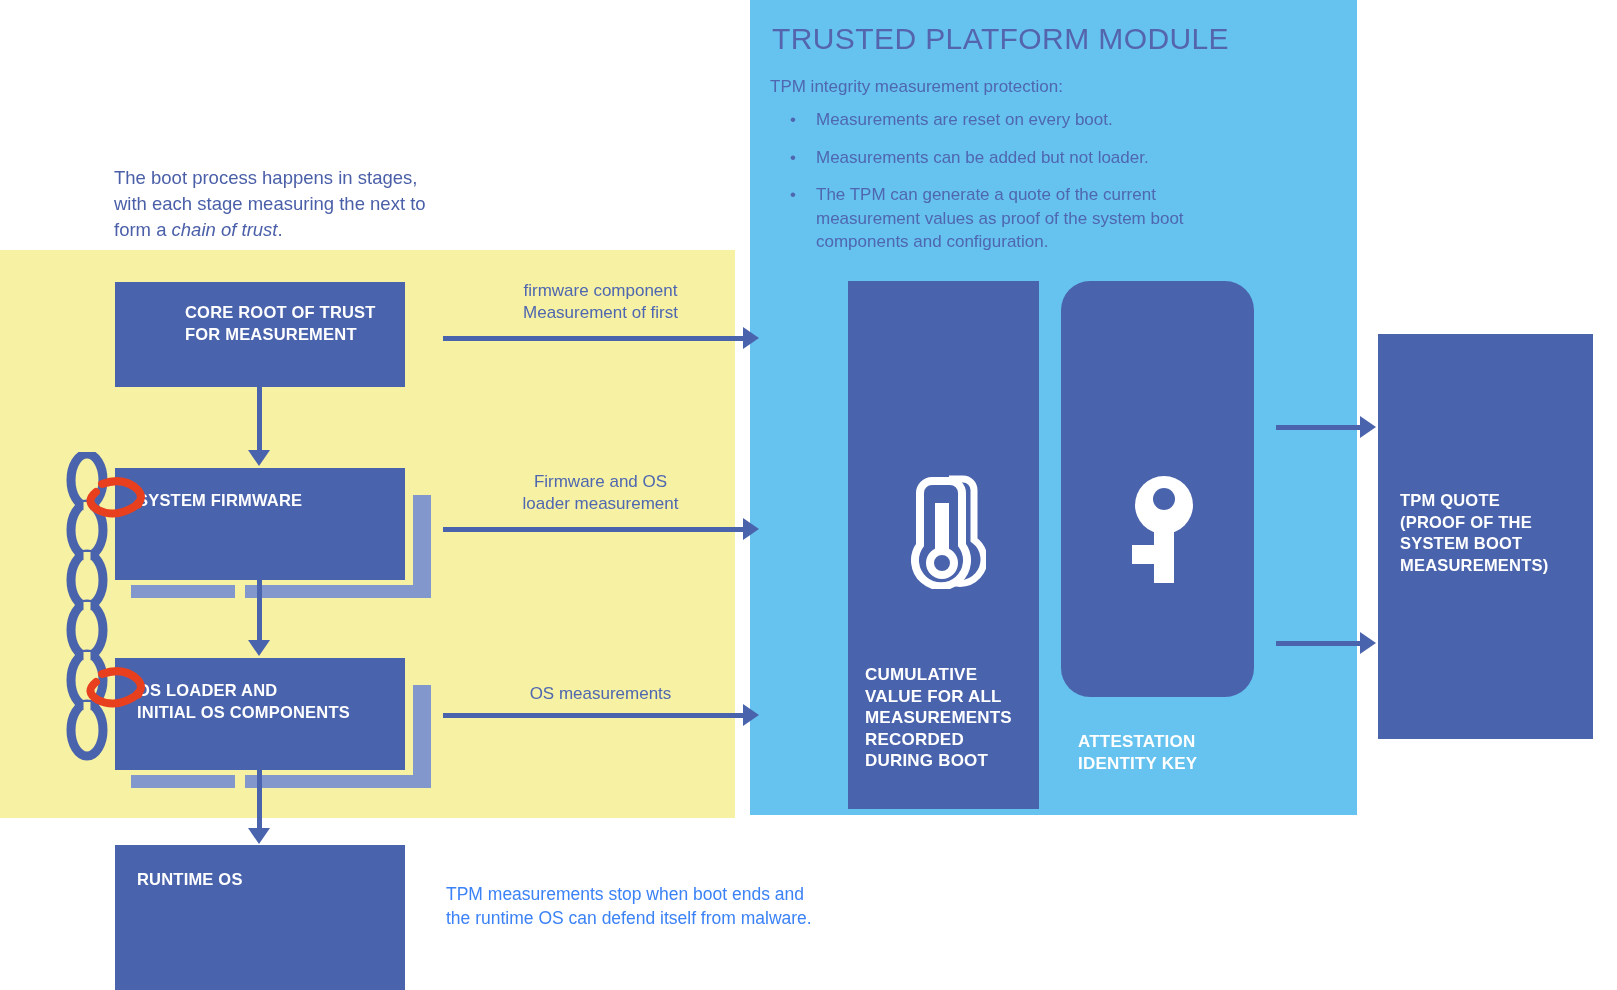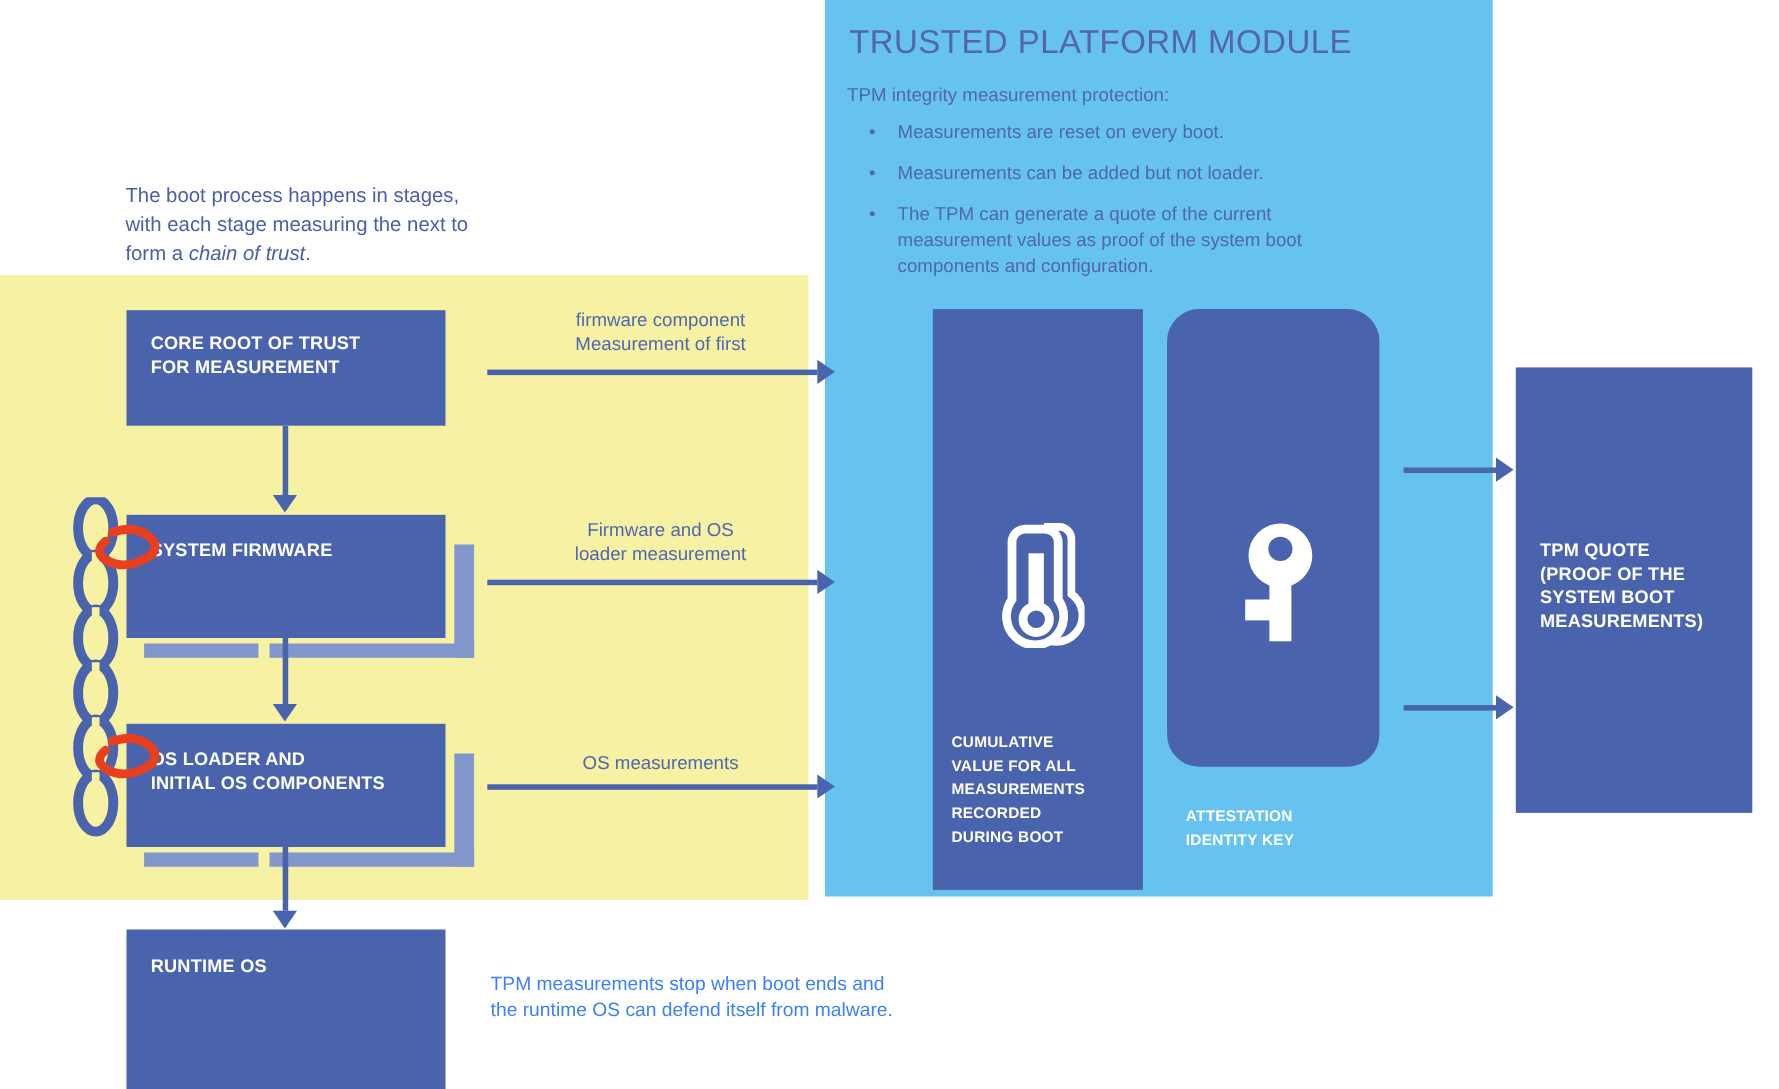--- a/index.html
+++ b/index.html
@@ -25,21 +25,21 @@
   #tpm-bullets .bl{display:flex;margin-bottom:14px;line-height:23.5px;}
   #tpm-bullets .dot{width:26px;flex:none;text-align:left;font-size:17px;line-height:23.5px;}
   #tpm-bullets .btxt{flex:1;}
 
   
   .pbox{background:#4a63ad;color:#fff;font-weight:bold;font-size:16.5px;
         letter-spacing:.2px;line-height:21.5px;box-sizing:border-box;}
   .pbox .lbl{position:absolute;left:22px;}
 
   #box-crtm{left:115px;top:282px;width:290px;height:105px;}
-  #box-crtm .lbl{top:20px;}
+  #box-crtm .lbl{top:20px;margin-left:48px;}
   #box-sysfw{left:115px;top:468px;width:290px;height:112px;}
   #box-sysfw .lbl{top:22px;}
   #box-osldr{left:115px;top:658px;width:290px;height:112px;}
   #box-osldr .lbl{top:22px;}
   #box-runtime{left:115px;top:845px;width:290px;height:145px;}
   #box-runtime .lbl{top:24px;}
 
   
   .shadow-v{background:#8298cd;position:absolute;}
   .shadow-h{background:#8298cd;position:absolute;}
@@ -53,21 +53,21 @@
   .harrow-line{position:absolute;height:5px;background:#4a63ad;}
   .harrow-head{position:absolute;width:0;height:0;border-top:11px solid transparent;
                border-bottom:11px solid transparent;border-left:16px solid #4a63ad;}
   .alabel{position:absolute;color:#4f67b0;font-size:17px;line-height:22px;text-align:center;}
 
   
   .tcol{position:absolute;background:#4a63ad;}
   #tpm-col-1{left:848px;top:281px;width:191px;height:528px;}
   #tpm-col-2{left:1061px;top:281px;width:193px;height:416px;border-radius:29px;}
   .tcol .ctext{position:absolute;left:17px;color:#fff;font-weight:bold;
-               font-size:14px;line-height:21.5px;letter-spacing:.2px;}
+               font-size:17px;line-height:21.5px;letter-spacing:.2px;}
   #tpm-col-1 .ctext{top:383px;}
   #tpm-col-2 .ctext{top:450px;}
   .icon-wrap{position:absolute;left:0;width:100%;display:flex;justify-content:center;}
   #tpm-col-1 .icon-wrap{top:192px;}
   #tpm-col-2 .icon-wrap{top:192px;}
 
   
   #box-quote{left:1378px;top:334px;width:215px;height:405px;}
   #box-quote .lbl{top:156px;}
 

